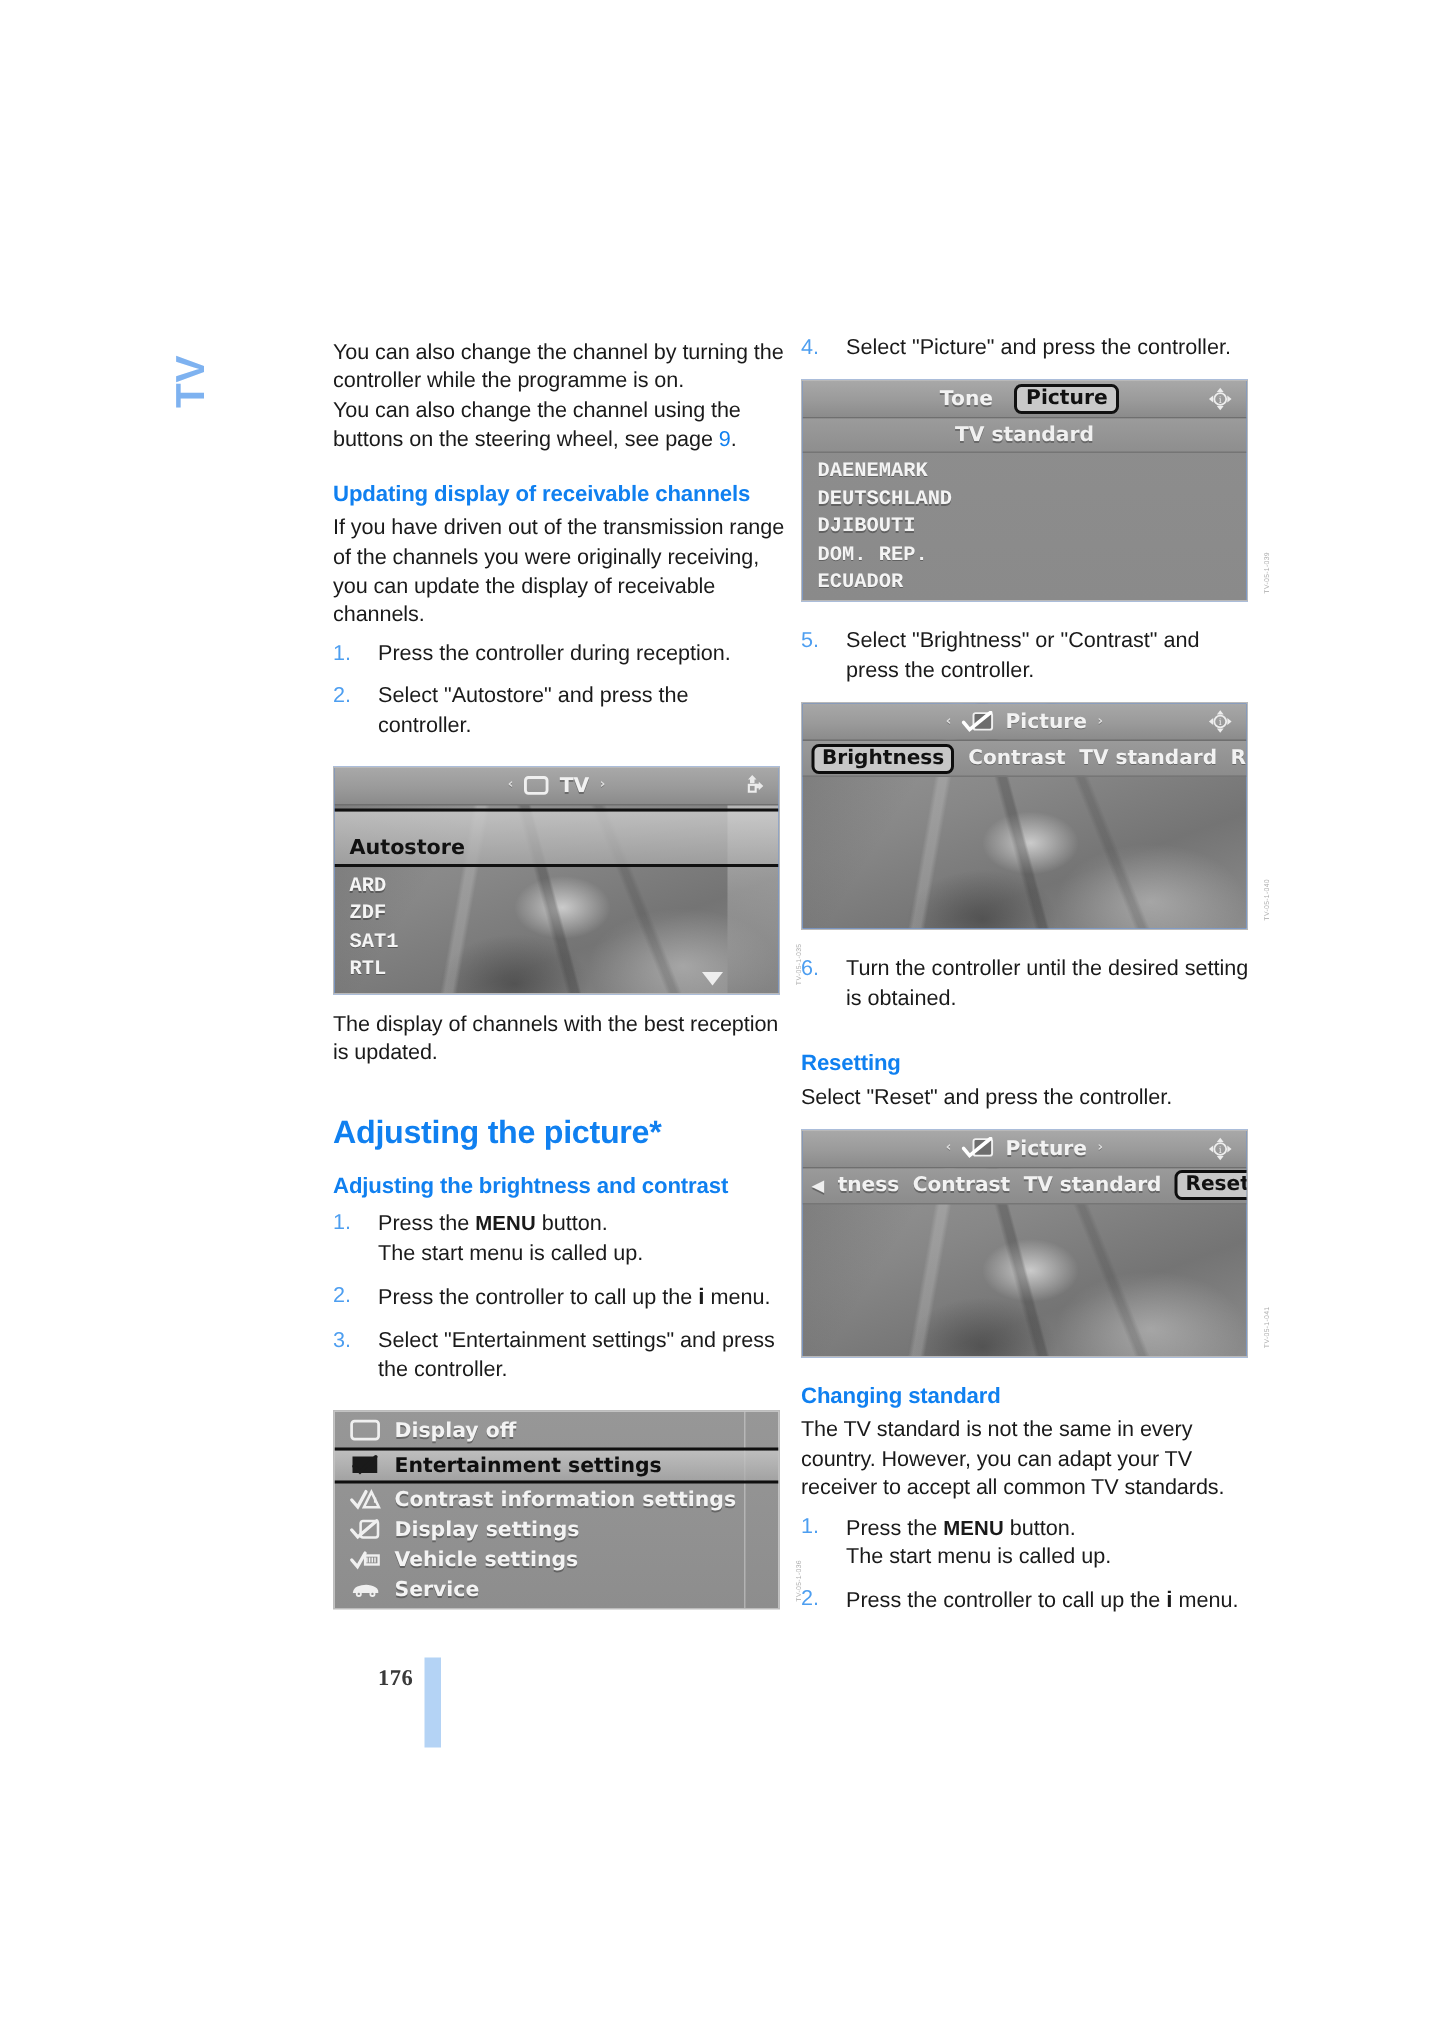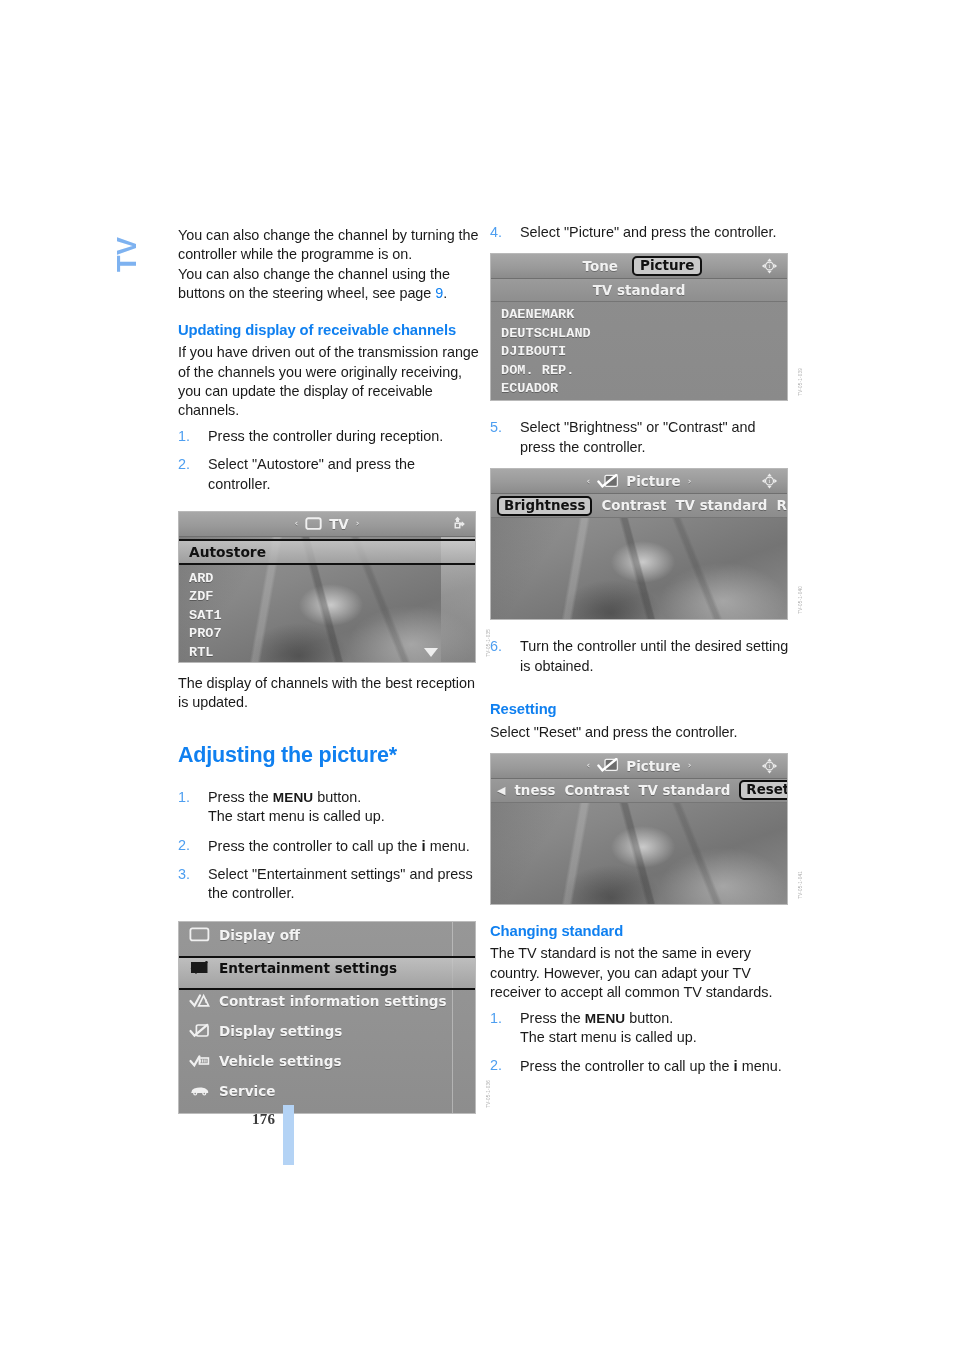--- a/index.html
+++ b/index.html
@@ -44,20 +44,21 @@
     color: #7eb2f0;
     white-space: nowrap;
     line-height: 1;
   }
 
   
   .col {
     position: absolute;
     top: 226px;
     width: 301px;
+    margin-left: 44px;
   }
   .col-left  { left: 178px; }
   .col-right { left: 490px; }
 
   p.body, .body {
     font-size: 14.4px;
     line-height: 19.4px;
     margin: 0;
     color: #1a1a1a;
     letter-spacing: -0.05px;
@@ -279,21 +280,21 @@
     position: relative;
     overflow: hidden;
   }
 
   
   .autostore-sel {
     position: relative;
     margin: 2px 0 1px 0;
     border-top: 2px solid #111111;
     border-bottom: 2px solid #111111;
-    padding: 3px 0 2px 10px;
+    padding: 16px 0 2px 10px;
     font-size: 13.8px;
     font-weight: 600;
     color: #111111;
     background: linear-gradient(180deg, rgba(205,205,205,0.78), rgba(170,170,170,0.72));
     line-height: 17px;
   }
   .scroll-tri {
     position: absolute;
     right: 37px;
     bottom: 5px;
@@ -316,23 +317,22 @@
     width: 298px;
     background: linear-gradient(180deg, #979797 0%, #8d8d8d 100%);
     border: 1px solid #bcbcbc;
     box-sizing: border-box;
     padding: 3px 0 2px 0;
     font-family: "DejaVu Sans", sans-serif;
     overflow: hidden;
   }
   .startmenu .mrow {
     display: flex;
-    align-items: center;
     gap: 8px;
-    padding: 1px 0 11px 8px;
+    padding: 1px 0 1px 8px;
     font-size: 13.6px;
     font-weight: 600;
     color: #f3f3f3;
     text-shadow: 0 1px 0 rgba(0,0,0,0.3);
     line-height: 18px;
     position: relative;
     white-space: nowrap;
   }
   .startmenu .mrow.sel {
     color: #0f0f0f;
@@ -438,35 +438,35 @@
             </svg>
           </span>
         </div>
 
         <div class="autostore-sel">Autostore</div>
 
         <div class="listbody">
           <div class="row">ARD</div>
           <div class="row">ZDF</div>
           <div class="row">SAT1</div>
-          <div class="row">PRO7</div>
           <div class="row">RTL</div>
         </div>
         <div class="scroll-tri"></div>
       </div>
       <div class="fig-code">TV-05-1-035</div>
     </div>
 
     <div class="gap-sm"></div>
     <p class="body">The display of channels with the best reception is updated.</p>
 
     <div class="gap-xl"></div>
 
     <h2 class="sec">Adjusting the picture*</h2>
     <div style="height:14px"></div>
+    <h3 class="sub">Adjusting the brightness and contrast</h3>
 
     <ol class="steps">
       <li>
         <span class="num">1.</span><span>Press the </span><span class="kbd">MENU</span><span> button.</span><br><span>The start menu is called up.</span>
       </li>
       <li>
         <span class="num">2.</span><span>Press the controller to call up the </span><span class="imenu">i</span><span> menu.</span>
       </li>
       <li>
         <span class="num">3.</span><span>Select "Entertainment settings" and press the controller.</span>

